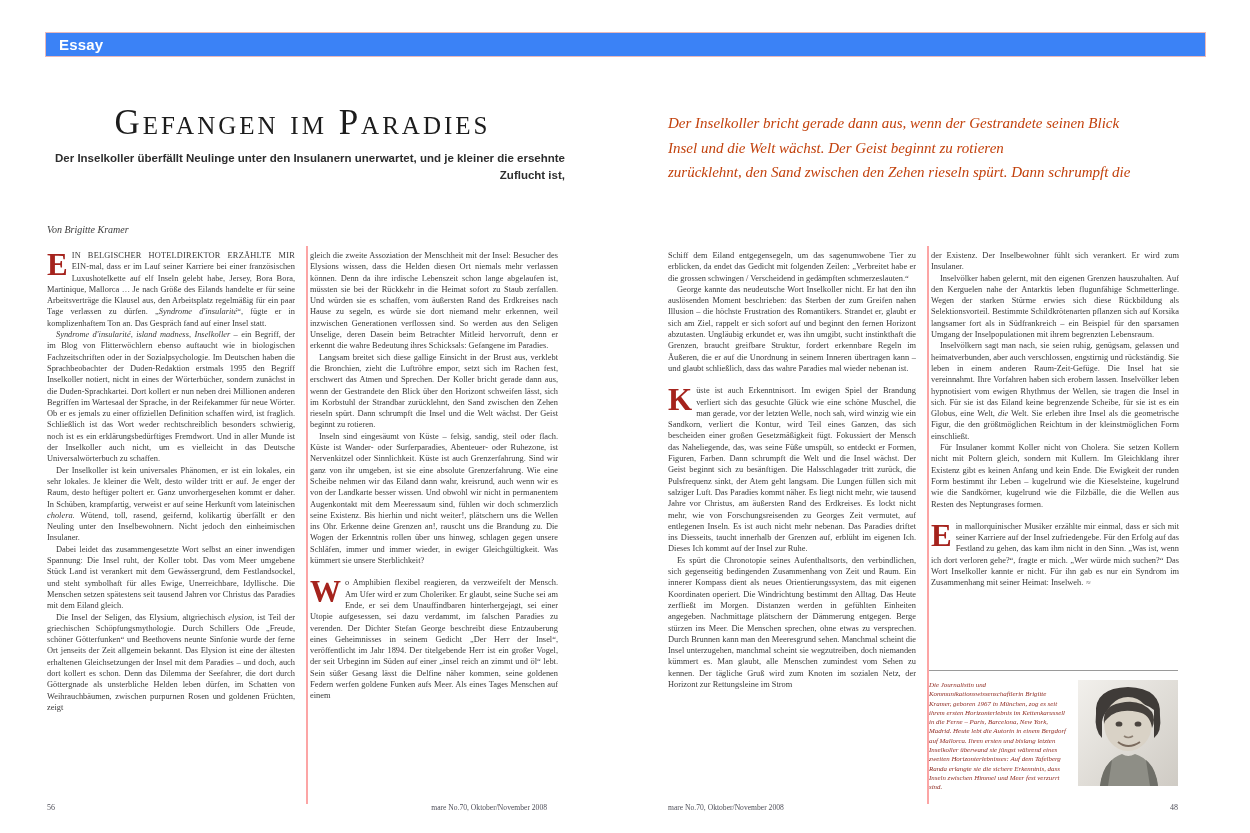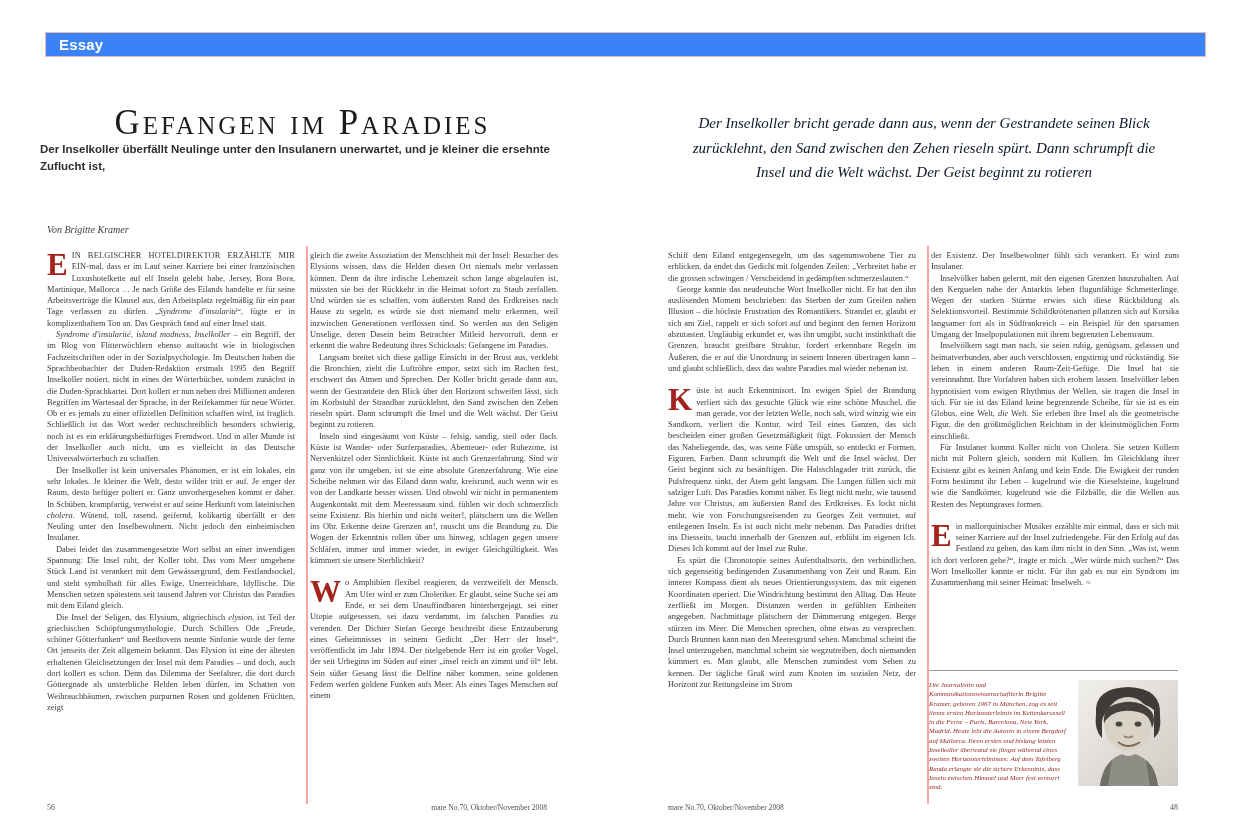--- a/index.html
+++ b/index.html
@@ -20,33 +20,33 @@
     font-weight:bold; font-size:15px; letter-spacing:0.2px;
   }
 
   
   .title {
     position:absolute; left:45px; top:103px; width:515px; text-align:center;
     font-family:"Liberation Serif", serif; font-variant:small-caps;
     font-weight:normal; font-size:35px; letter-spacing:3px; color:#1c1c1c;
   }
   .standfirst {
-    position:absolute; left:40px; top:141px; width:525px; text-align:left;
+    position:absolute; left:40px; top:150px; width:525px; text-align:right;
     font-family:"Liberation Sans", sans-serif; font-weight:bold;
     font-size:11.5px; line-height:17px; color:#2e2e2e;
   }
   .byline {
     position:absolute; left:47px; top:224px;
     font-style:italic; font-size:10px; color:#3c3c3c;
   }
 
   
   .pullquote {
-    position:absolute; left:668px; top:111px; width:512px; text-align:center;
-    font-style:italic; font-size:15px; line-height:24.5px; color:#0f172a;
+    position:absolute; left:668px; top:111px; width:512px; 
+    font-style:italic; font-size:15px; line-height:24.5px; color:#c2410c;
   }
 
   
   .cols {
     position:absolute; top:246px; height:558px; display:flex;
   }
   .cols.left-page  { left:47px;  width:511px; }
   .cols.right-page { left:668px; width:511px; }
   .col {
     flex:1; overflow:hidden; padding-top:4px;
@@ -101,22 +101,22 @@
 <h1 class="title">Gefangen im Paradies</h1>
 
 <div class="standfirst">
   <div>Der Inselkoller überfällt Neulinge unter den Insulanern unerwartet, und je kleiner die ersehnte Zuflucht ist,</div>
 </div>
 
 <div class="byline">Von Brigitte Kramer</div>
 
 <div class="pullquote">
     <div>Der Inselkoller bricht gerade dann aus, wenn der Gestrandete seinen Blick</div>
+    <div>Insel und die Welt wächst. Der Geist beginnt zu rotieren</div>
     <div>zurücklehnt, den Sand zwischen den Zehen rieseln spürt. Dann schrumpft die</div>
-    <div>Insel und die Welt wächst. Der Geist beginnt zu rotieren</div>
   </div>
 
 <div class="cols left-page">
   <div class="col">
       <p class="para"><span class="dropcap">E</span><span class="lead">IN BELGISCHER HOTELDIREKTOR ERZÄHLTE MIR EIN-</span>mal, dass er im Lauf seiner Karriere bei einer französischen Luxushotelkette auf elf Inseln gelebt habe, Jersey, Bora Bora, Martinique, Mallorca … Je nach Größe des Eilands handelte er für seine Arbeitsverträge die Klausel aus, den Arbeitsplatz regelmäßig für ein paar Tage verlassen zu dürfen. „<i>Syndrome d'insularité</i>“, fügte er in komplizenhaftem Ton an. Das Gespräch fand auf einer Insel statt.</p>
       <p class="para indent"><i>Syndrome d'insularité</i>, <i>island madness</i>, <i>Inselkoller</i> – ein Begriff, der im Blog von Flitterwöchlern ebenso auftaucht wie in biologischen Fachzeitschriften oder in der Sozialpsychologie. Im Deutschen haben die Sprachbeobachter der Duden-Redaktion erstmals 1995 den Begriff Inselkoller notiert, nicht in eines der Wörterbücher, sondern zunächst in die Duden-Sprachkartei. Dort kollert er nun neben drei Millionen anderen Begriffen im Wartesaal der Sprache, in der Reifekammer für neue Wörter. Ob er es jemals zu einer offiziellen Definition schaffen wird, ist fraglich. Schließlich ist das Wort weder rechtschreiblich besonders schwierig, noch ist es ein erklärungsbedürftiges Fremdwort. Und in aller Munde ist der Inselkoller auch nicht, um es vielleicht in das Deutsche Universalwörterbuch zu schaffen.</p>
       <p class="para indent">Der Inselkoller ist kein universales Phänomen, er ist ein lokales, ein sehr lokales. Je kleiner die Welt, desto wilder tritt er auf. Je enger der Raum, desto heftiger poltert er. Ganz unvorhergesehen kommt er daher. In Schüben, krampfartig, verweist er auf seine Herkunft vom lateinischen <i>cholera</i>. Wütend, toll, rasend, geifernd, kolikartig überfällt er den Neuling unter den Inselbewohnern. Nicht jedoch den einheimischen Insulaner.</p>
       <p class="para indent">Dabei leidet das zusammengesetzte Wort selbst an einer inwendigen Spannung: Die Insel ruht, der Koller tobt. Das vom Meer umgebene Stück Land ist verankert mit dem Gewässergrund, dem Festlandsockel, und steht symbolhaft für alles Ewige, Unerreichbare, Idyllische. Die Menschen setzen spätestens seit tausend Jahren vor Christus das Paradies mit dem Eiland gleich.</p>
       <p class="para indent">Die Insel der Seligen, das Elysium, altgriechisch <i>elysion</i>, ist Teil der griechischen Schöpfungsmythologie. Durch Schillers Ode „Freude, schöner Götterfunken“ und Beethovens neunte Sinfonie wurde der ferne Ort jenseits der Zeit allgemein bekannt. Das Elysion ist eine der ältesten erhaltenen Gleichsetzungen der Insel mit dem Paradies – und doch, auch dort kollert es schon. Denn das Dilemma der Seefahrer, die dort durch Göttergnade als unsterbliche Helden leben dürfen, im Schatten von Weihrauchbäumen, zwischen purpurnen Rosen und goldenen Früchten, zeigt</p>
     </div>

